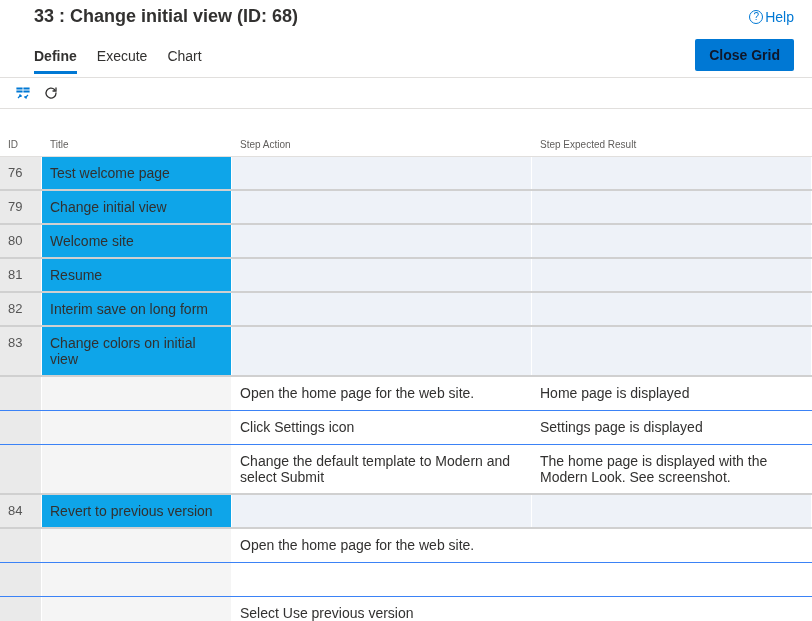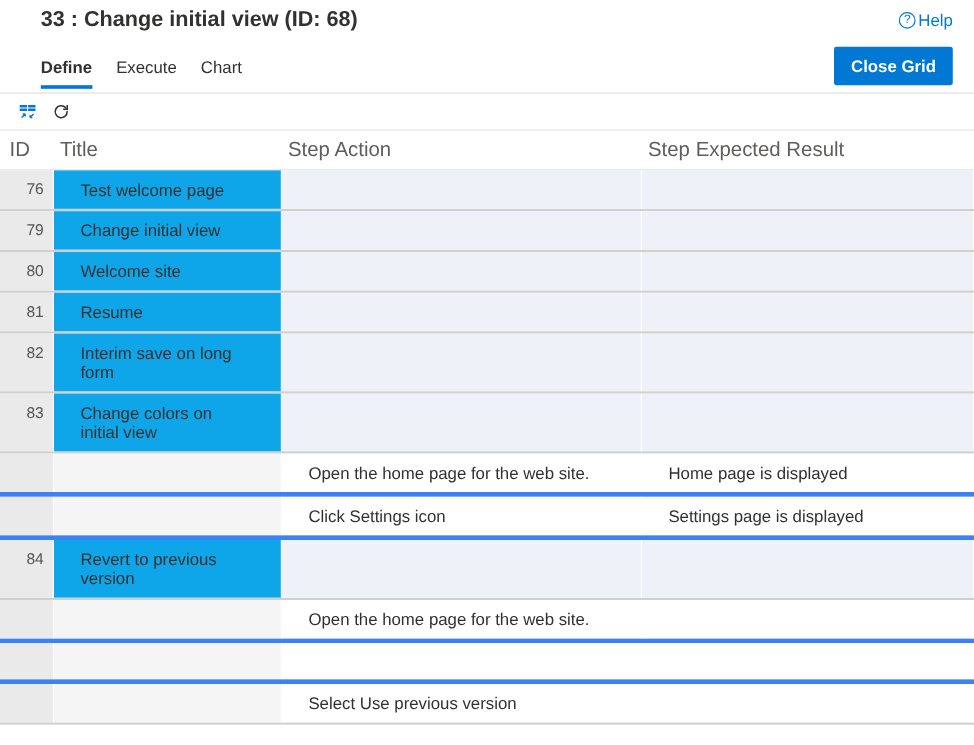--- a/index.html
+++ b/index.html
@@ -64,21 +64,21 @@
     }
     .tab.active::after {
       content: "";
       position: absolute;
       left: 0; right: 0; bottom: 0;
       height: 3px;
       background: #0078d4;
     }
     .close-btn {
       background: #0078d4;
-      color: #ffffff;
+      color: #0f172a;
       border: none;
       padding: 8px 14px;
       font-size: 14px;
       font-weight: 600;
       cursor: pointer;
       border-radius: 2px;
       margin-bottom: 6px;
     }
     .divider { height: 1px; background: #e1dfdd; }
     .toolbar {
@@ -103,28 +103,29 @@
       border-bottom: 2px solid #d0d0d0;
       min-height: 34px;
     }
     .grid-header {
       display: flex;
       border-bottom: 1px solid #e1dfdd;
       background: #fff;
       min-height: 30px;
     }
     .grid-header .cell {
-      font-size: 17px;
+      font-size: 10px;
       color: #605e5c;
       background: #fff;
       border: none;
       padding: 6px 8px;
+      margin-top: 24px;
     }
     .cell {
-      padding: 8px 22px;
+      padding: 8px 8px;
       font-size: 14px;
       color: #323130;
       border-right: 1px solid #fff;
     }
     .cell-id {
       width: 42px;
       flex: 0 0 42px;
       background: #eaeaea;
       color: #555;
       font-size: 13px;
@@ -146,21 +147,21 @@
     .grid-header .cell-id,
     .grid-header .cell-title,
     .grid-header .cell-action,
     .grid-header .cell-expected {
       background: #fff;
     }
     .sub .cell-id { background: #eaeaea; }
     .sub .cell-title { background: #f5f5f5; }
     .sub .cell-action { background: #fff; }
     .sub .cell-expected { background: #fff; }
-    .sub { border-bottom: 4px solid #3b82f6; }
+    .sub { border-bottom: 1px solid #3b82f6; }
     .sub.lastsub { border-bottom: 2px solid #d0d0d0; }
   </style>
 </head>
 <body>
 
 <div class="header">
   <div class="header-top">
     <div class="title">33 : Change initial view (ID: 68)</div>
     <div class="help-link">
       <span class="help-icon">?</span>
@@ -240,20 +241,26 @@
         <div class="cell cell-title"></div>
         <div class="cell cell-action">Open the home page for the web site.</div>
         <div class="cell cell-expected">Home page is displayed</div>
       </div>
       <div class="grid-row sub">
         <div class="cell cell-id"></div>
         <div class="cell cell-title"></div>
         <div class="cell cell-action">Click Settings icon</div>
         <div class="cell cell-expected">Settings page is displayed</div>
       </div>
+      <div class="grid-row sub lastsub">
+        <div class="cell cell-id"></div>
+        <div class="cell cell-title"></div>
+        <div class="cell cell-action">Change the default template to Modern and select Submit</div>
+        <div class="cell cell-expected">The home page is displayed with the Modern Look. See screenshot.</div>
+      </div>
       <div class="grid-row">
         <div class="cell cell-id">84</div>
         <div class="cell cell-title">Revert to previous version</div>
         <div class="cell cell-action"></div>
         <div class="cell cell-expected"></div>
       </div>
       <div class="grid-row sub">
         <div class="cell cell-id"></div>
         <div class="cell cell-title"></div>
         <div class="cell cell-action">Open the home page for the web site.</div>

